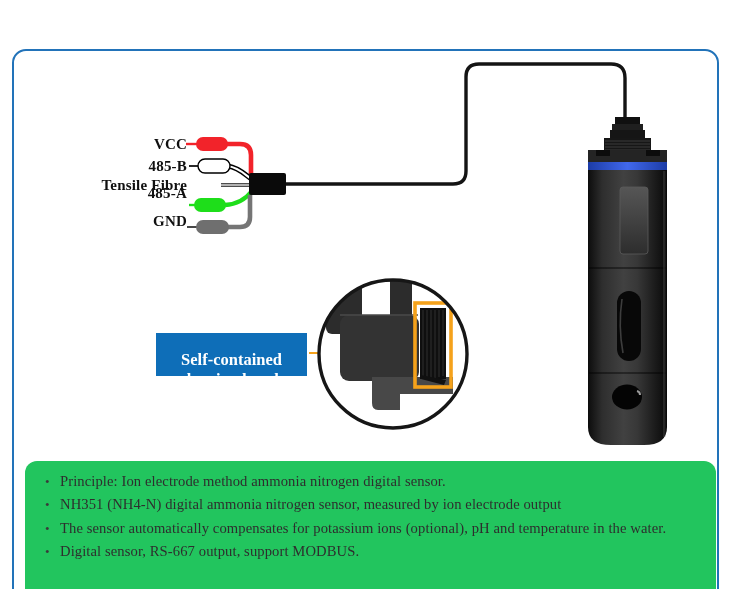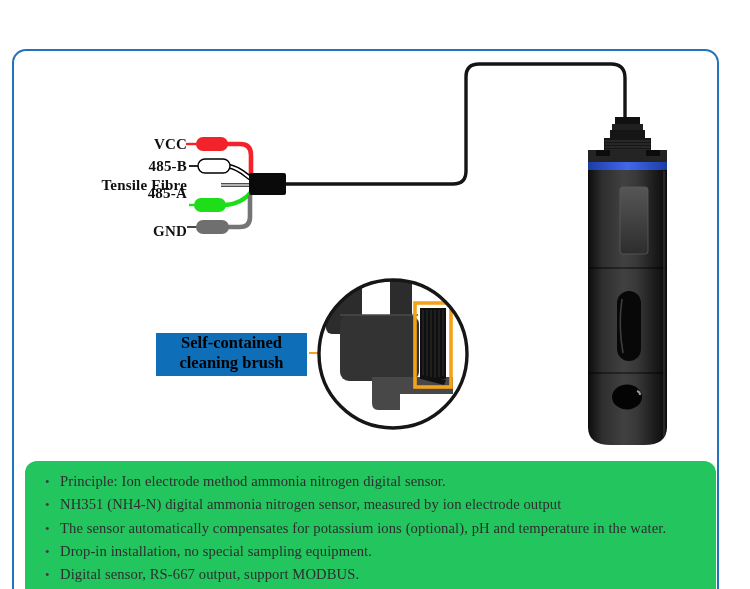--- a/index.html
+++ b/index.html
@@ -11,25 +11,25 @@
   .frame-bottom-bar{position:absolute;left:12px;top:585px;width:710px;height:4px;background:#1f67a8;}
   
   .scene{position:absolute;left:0;top:0;}
   
   .pin-label{position:absolute;right:563px;font-size:15px;font-weight:600;color:#101010;
              white-space:nowrap;letter-spacing:.2px;line-height:18px;}
   .pin-vcc{top:88px;}
   .pin-485b{top:110px;}
   .pin-tensile{top:129px;}
   .pin-485a{top:137px;}
-  .pin-gnd{top:175px;}
+  .pin-gnd{top:165px;}
   
   .callout{position:absolute;left:156px;top:286px;width:151px;height:43px;background:#0e6eb8;
-           color:#000000;text-align:center;font-weight:700;font-size:16.5px;line-height:20px;
-           padding-top:0;box-sizing:border-box;}
+           color:#ffffff;text-align:center;font-weight:700;font-size:16.5px;line-height:20px;
+           padding-top:17px;box-sizing:border-box;}
   
   .features{position:absolute;left:25px;top:414px;width:691px;height:168px;background:#22c55e;
             border-radius:12px;box-sizing:border-box;padding:9px 14px 0 18px;}
   .features ul{margin:0;padding:0;list-style:none;}
   .features li{position:relative;padding-left:17px;font-size:14.6px;line-height:23.3px;
                color:#2e2e2e;letter-spacing:.1px;max-width:652px;}
   .features li::before{content:"\2022";position:absolute;left:2px;top:0;color:#3a3a3a;font-size:13px;}
 </style>
 </head>
 <body>
@@ -140,20 +140,19 @@
   <div class="callout">
     <div>Self-contained</div>
     <div>cleaning brush</div>
   </div>
 
   <div class="features">
     <ul>
       <li>Principle: Ion electrode method ammonia nitrogen digital sensor.</li>
       <li>NH351 (NH4-N) digital ammonia nitrogen sensor, measured by ion electrode output</li>
       <li>The sensor automatically compensates for potassium ions (optional), pH and temperature in the water.</li>
-      <li>Drop-in installation, no special sampling equipment.</li>
       <li>Digital sensor, RS-667 output, support MODBUS.</li>
     </ul>
   </div>
 
   <div class="frame"></div>
   <div class="frame-bottom-bar"></div>
 </div>
 
 </body></html>

